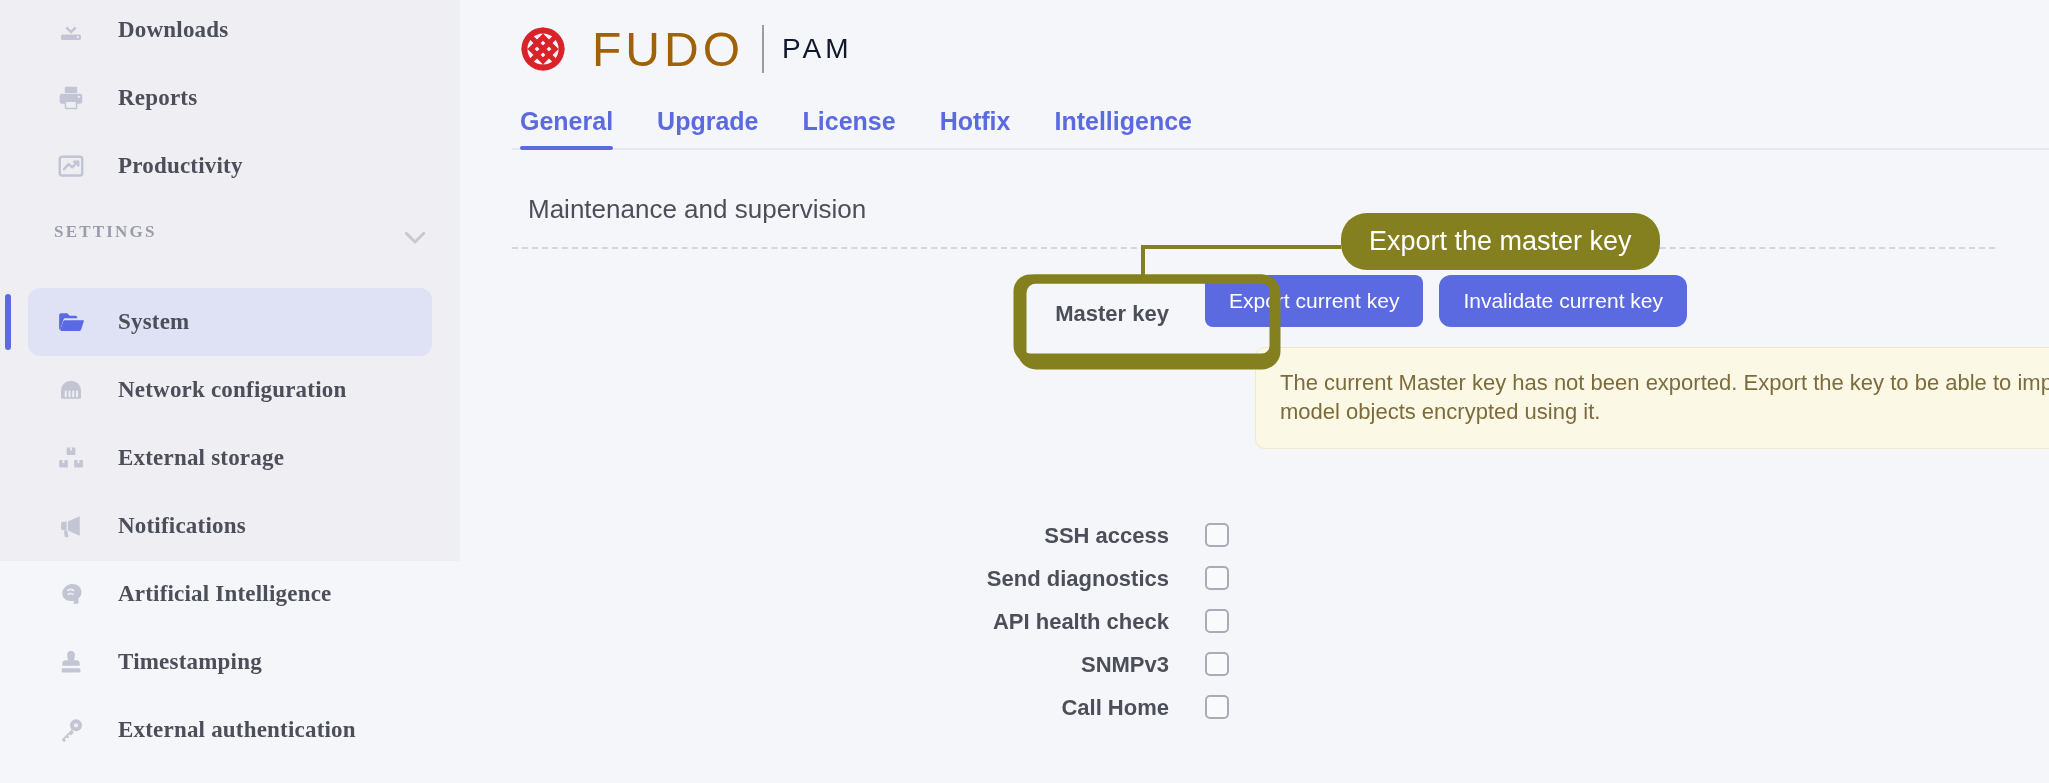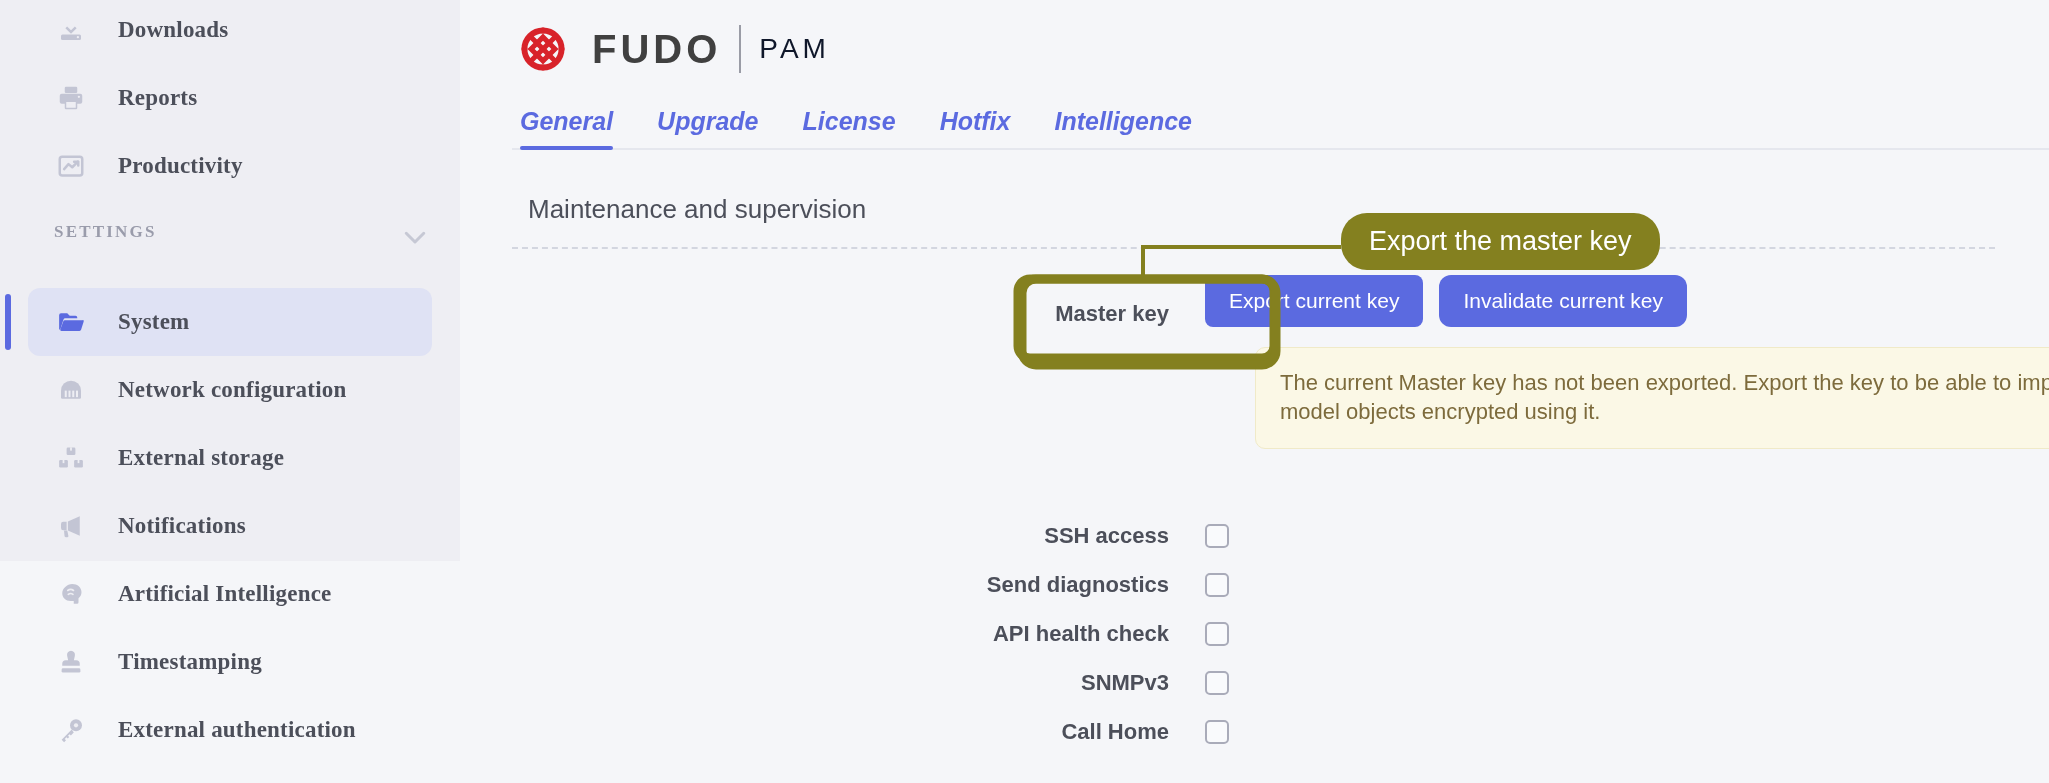--- a/index.html
+++ b/index.html
@@ -62,39 +62,38 @@
     color: #9a9cab;
   }
   .chev { color: #c6c8d4; display: flex; }
 
   
   .main { flex: 1; position: relative; background: #f5f6f9; height: 783px; }
 
   .brand { display: flex; align-items: center; padding: 18px 0 0 56px; height: 80px; }
   .brand-logo { width: 54px; height: 54px; flex: 0 0 54px; }
   .brand-text { margin-left: 22px; display: flex; align-items: center; }
-  .brand-fudo { font-size: 40px; font-weight: bold; color: #404040; letter-spacing: 4px; }
+  .brand-fudo { font-size: 48px; font-weight: normal; color: #a16207; letter-spacing: 4px; }
   .brand-sep { width: 2px; height: 48px; background: #9a9ca6; margin: 0 18px; }
   .brand-pam { font-size: 28px; font-weight: 300; color: #0f172a; letter-spacing: 4px; }
 
   .tabs {
     display: flex; align-items: flex-end;
     margin-left: 52px; margin-top: 14px;
     height: 56px;
     border-bottom: 2px solid #e5e7ee;
     width: calc(100% - 52px);
   }
   .tab {
     font-size: 25px; font-weight: bold; color: #5b6ae0;
     padding: 0 0 12px 0;
     margin-right: 44px;
     cursor: pointer;
     position: relative;
     white-space: nowrap;
-    font-style: italic;
   }
   .tab:first-child { margin-left: 8px; }
   .tab.active::after {
     content: "";
     position: absolute; left: 0; right: 0; bottom: -2px;
     height: 4px; background: #5b6ae0; border-radius: 2px;
   }
 
   .section-title {
     font-size: 26px; color: #4c4f5a;
@@ -129,21 +128,21 @@
     left: 795px; top: 347px; width: 1200px;
     background: #fbf8e6;
     border: 1px solid #f0eac8;
     border-radius: 10px;
     padding: 20px 24px 22px 24px;
     color: #7d6b3c;
     font-size: 22px;
     line-height: 1.32;
   }
 
-  .check-row { display: flex; align-items: center; margin-top: 23px; }
+  .check-row { display: flex; margin-top: 17px; }
   .check-label {
     width: 745px; text-align: right;
     font-size: 22px; font-weight: bold; color: #4c4f5a;
     padding-right: 36px;
     white-space: nowrap;
   }
   .checkbox {
     width: 24px; height: 24px;
     border: 2px solid #a9abb9;
     border-radius: 5px;

